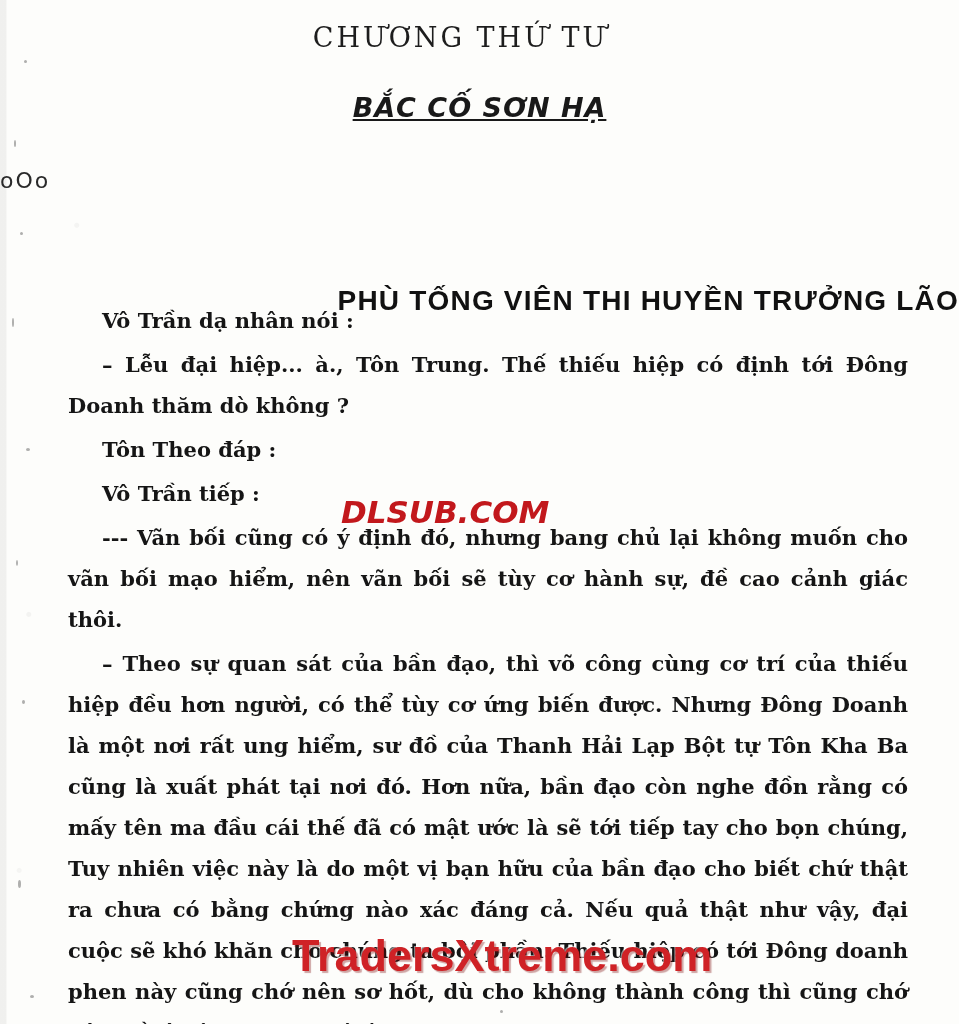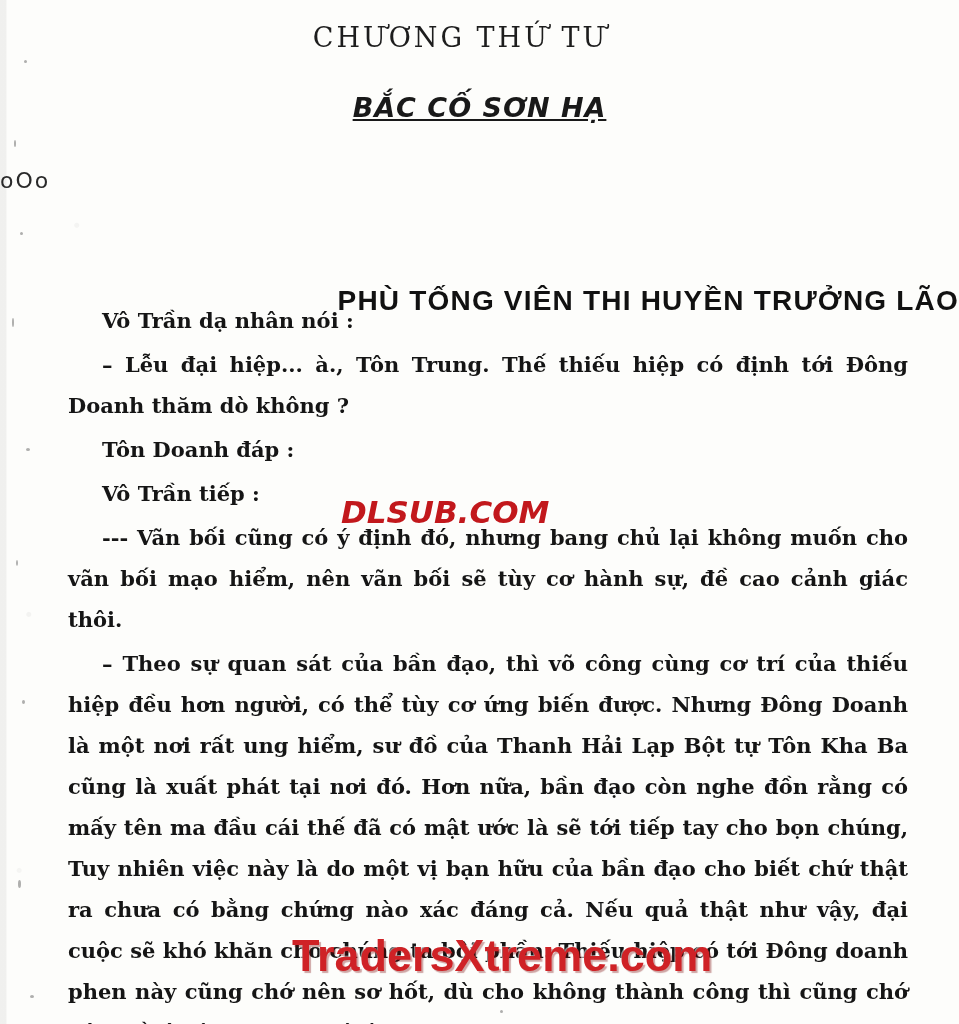--- a/index.html
+++ b/index.html
@@ -160,21 +160,21 @@
 
   <div class="chapter-sub">BẮC CỐ SƠN HẠ</div>
 
   <div class="ornament">ᴏOᴏ</div>
 
   <div class="section-title">PHÙ TỐNG VIÊN  THI HUYỀN TRƯỞNG LÃO</div>
 
   <div class="body-text">
     <p class="para indent">Vô Trần dạ nhân nói :</p>
     <p class="para indent">– Lễu đại hiệp... à., Tôn Trung. Thế  thiếu  hiệp  có định tới Đông Doanh thăm dò không ?</p>
-    <p class="para indent">Tôn Doanh đáp :</p>
+    <p class="para indent">Tôn Theo đáp :</p>
     <p class="para indent">Vô Trần tiếp :</p>
     <p class="para indent">--- Vãn bối cũng có ý định đó, nhưng bang chủ lại không muốn cho vãn bối mạo hiểm, nên vãn bối sẽ tùy cơ hành sự, đề cao cảnh giác thôi.</p>
     <p class="para indent">– Theo sự quan sát của bần đạo, thì võ công cùng cơ trí của thiếu hiệp đều hơn người, có thể tùy cơ ứng biến được. Nhưng Đông Doanh là một nơi rất ung hiểm, sư đồ của Thanh Hải Lạp Bột tự Tôn Kha Ba cũng là xuất phát tại nơi đó. Hơn nữa, bần đạo còn nghe đồn rằng có mấy tên ma đầu cái thế đã có mật ước là sẽ tới tiếp tay cho bọn chúng, Tuy nhiên việc này là do một vị bạn hữu của bần đạo cho biết chứ thật ra chưa có bằng chứng nào xác đáng cả.  Nếu quả thật như vậy, đại cuộc sẽ khó khăn cho chúng ta bội phần. Thiếu hiệp có tới Đông doanh phen này cũng chớ nên  sơ hốt, dù cho không thành công thì cũng chớ nên đề lộ hành tung. Đó là...</p>
   </div>
 
 
   <div class="wm-dlsub">DLSUB.COM</div>
 
   <div class="wm-traders">TradersXtreme.com</div>
 

